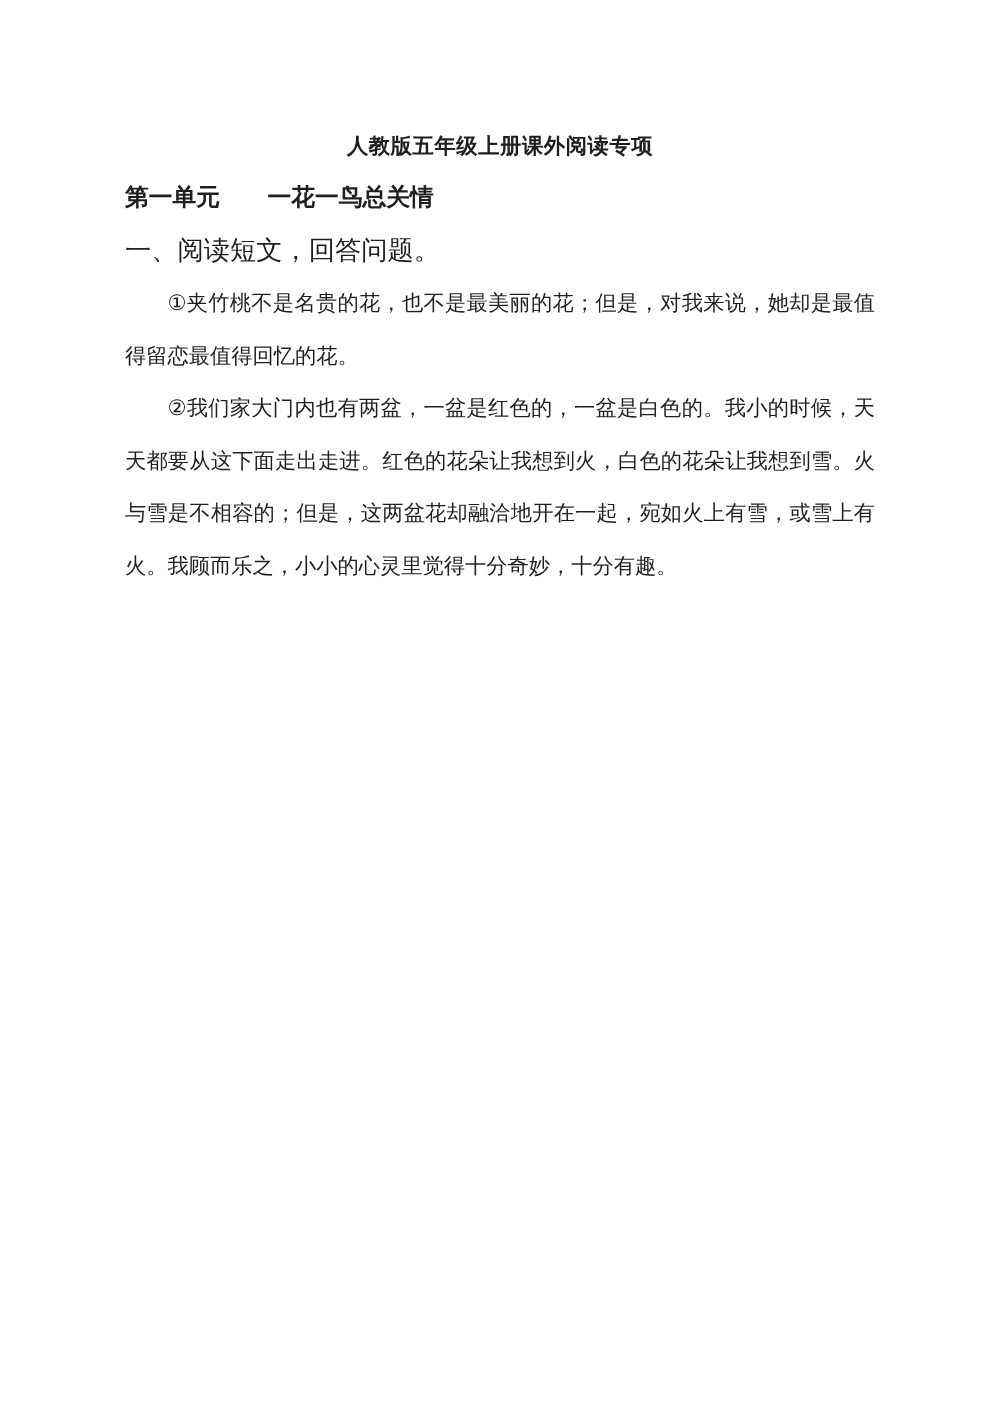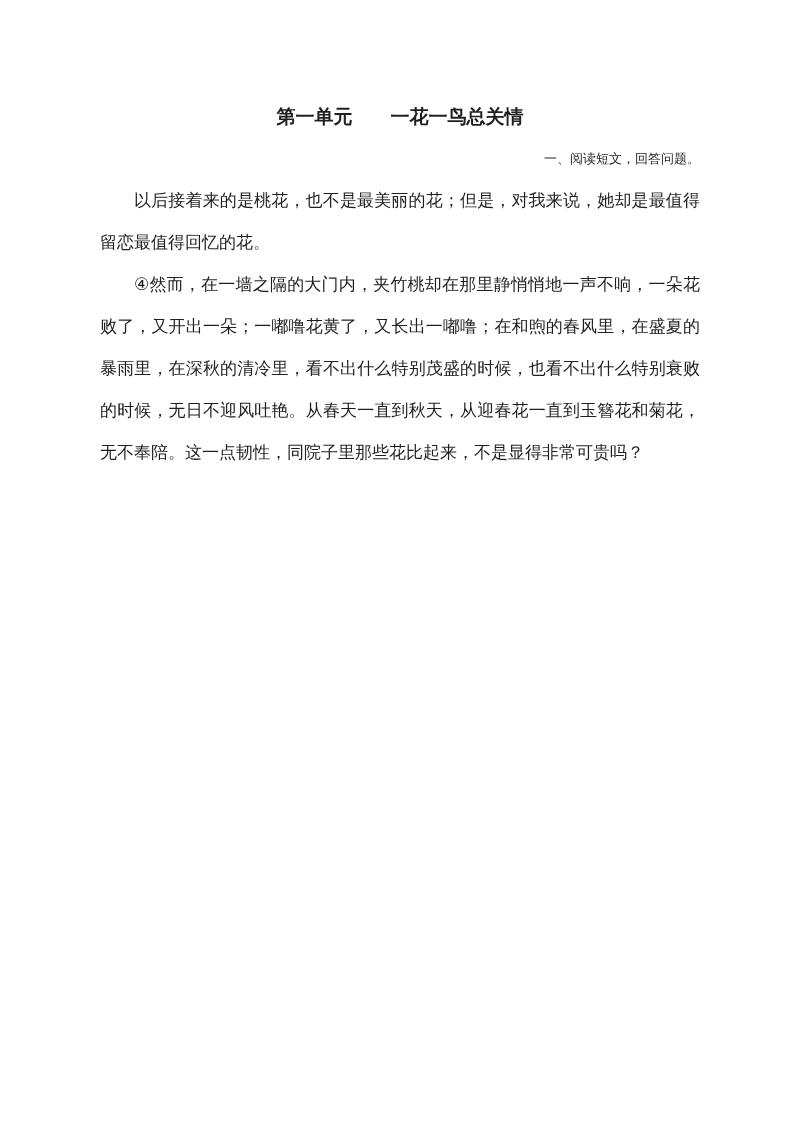--- a/index.html
+++ b/index.html
@@ -32,25 +32,25 @@
   }
   .doc-title {
     font-size: 17px;
     font-weight: bold;
     text-align: center;
     letter-spacing: 0.5px;
   }
   .unit-heading {
     font-size: 19px;
     font-weight: bold;
-    text-align: center;
+    text-align: left;
   }
   .instruction {
-    font-size: 13px;
-    text-align: right;
+    font-size: 21px;
+    text-align: left;
   }
   .passage-title {
     font-size: 17px;
     text-align: center;
   }
   .para {
     font-size: 17px;
     margin: 0;
     line-height: 42px;
     text-align: justify;
@@ -58,26 +58,27 @@
     text-indent: 2em;
     word-break: break-all;
   }
 </style>
 </head>
 <body>
 
 <div class="page">
   <div class="content">
 
+    <div class="line doc-title">人教版五年级上册课外阅读专项</div>
 
     <div class="line unit-heading">第一单元　　一花一鸟总关情</div>
 
     <div class="line instruction">一、阅读短文，回答问题。</div>
 
 
-    <p class="para">以后接着来的是桃花，也不是最美丽的花；但是，对我来说，她却是最值得留恋最值得回忆的花。</p>
+    <p class="para">①夹竹桃不是名贵的花，也不是最美丽的花；但是，对我来说，她却是最值得留恋最值得回忆的花。</p>
+
+    <p class="para">②我们家大门内也有两盆，一盆是红色的，一盆是白色的。我小的时候，天天都要从这下面走出走进。红色的花朵让我想到火，白色的花朵让我想到雪。火与雪是不相容的；但是，这两盆花却融洽地开在一起，宛如火上有雪，或雪上有火。我顾而乐之，小小的心灵里觉得十分奇妙，十分有趣。</p>
 
 
-
-    <p class="para">④然而，在一墙之隔的大门内，夹竹桃却在那里静悄悄地一声不响，一朵花败了，又开出一朵；一嘟噜花黄了，又长出一嘟噜；在和煦的春风里，在盛夏的暴雨里，在深秋的清冷里，看不出什么特别茂盛的时候，也看不出什么特别衰败的时候，无日不迎风吐艳。从春天一直到秋天，从迎春花一直到玉簪花和菊花，无不奉陪。这一点韧性，同院子里那些花比起来，不是显得非常可贵吗？</p>
 
   </div>
 </div>
 
 </body></html>

